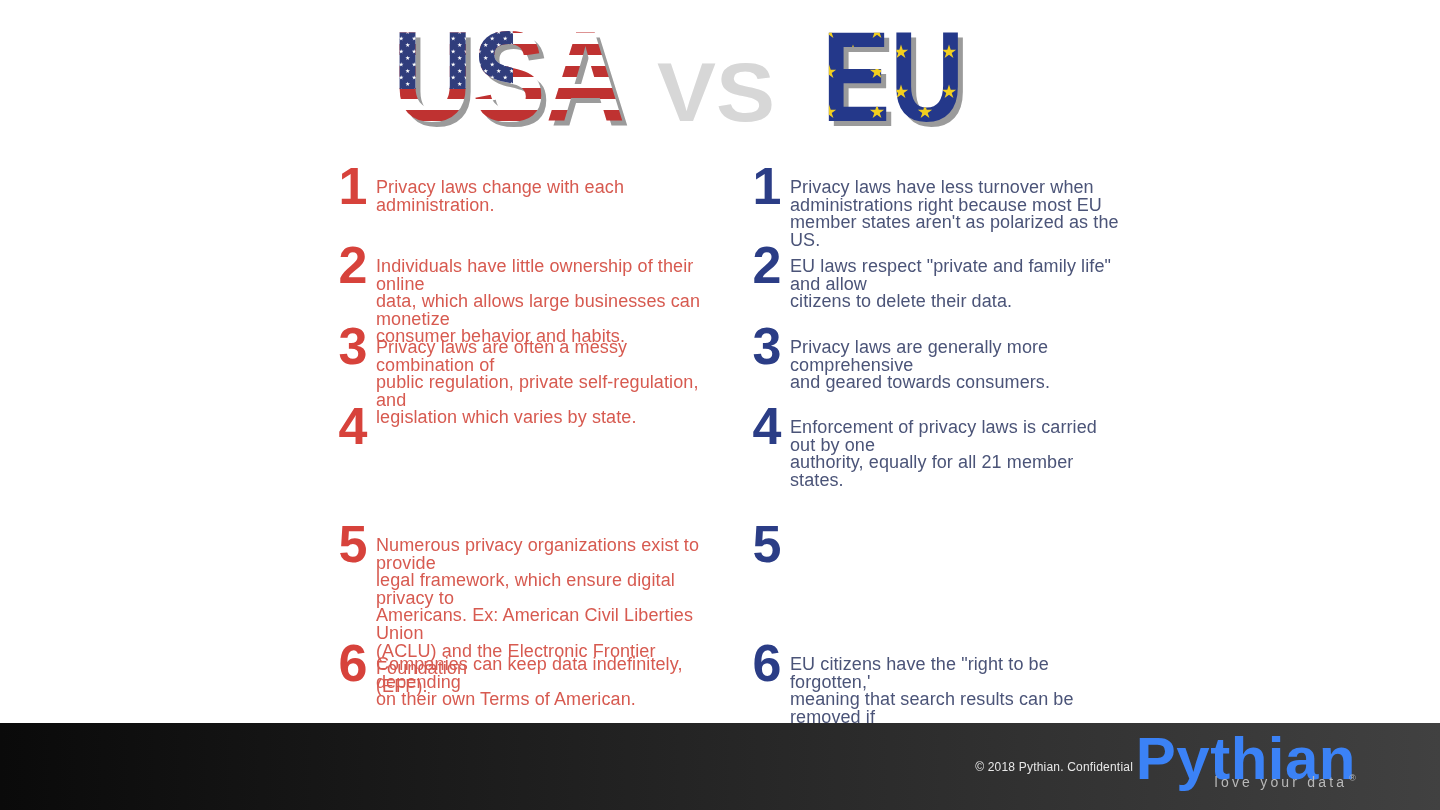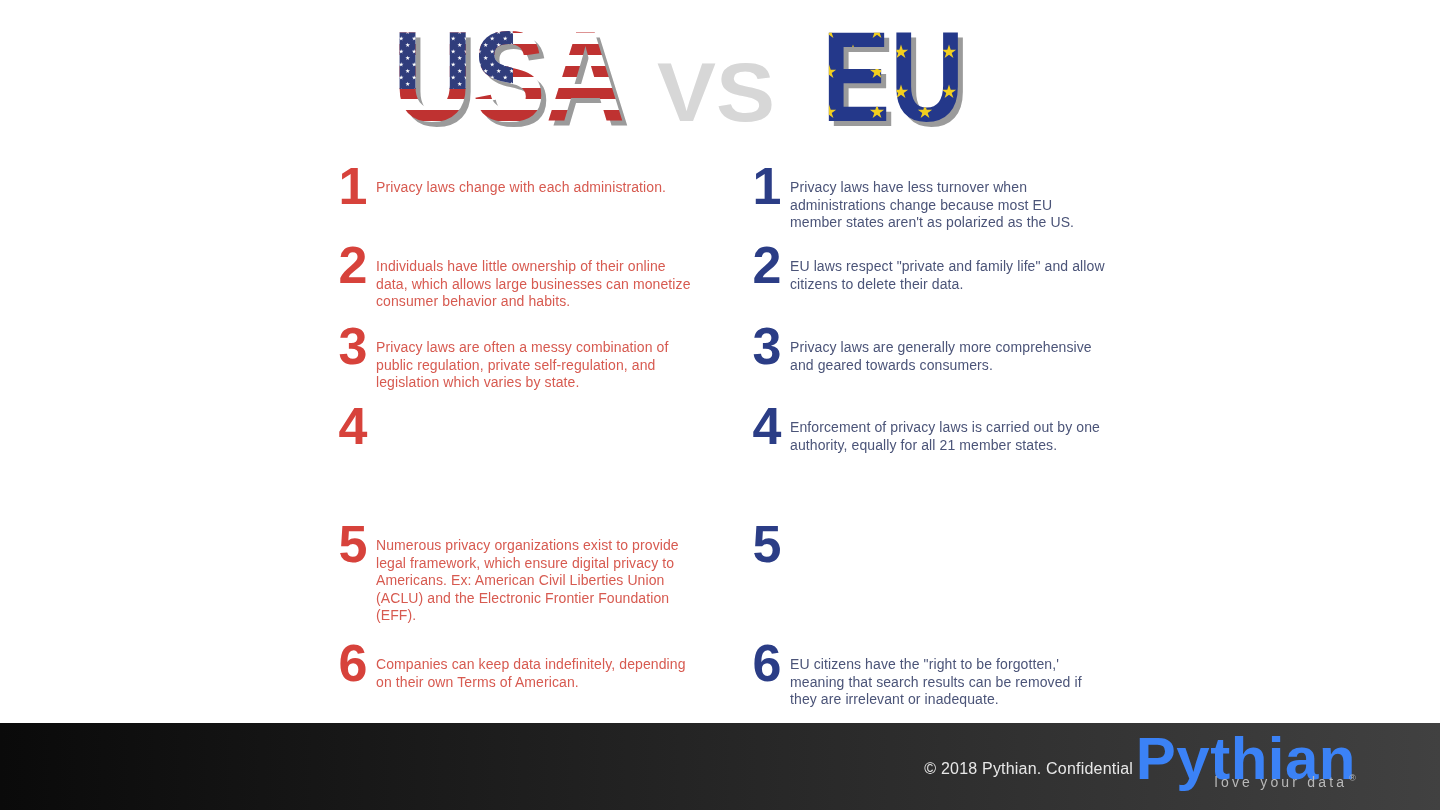--- a/index.html
+++ b/index.html
@@ -18,40 +18,40 @@
   }
 
   
   .item { position:absolute; display:flex; align-items:flex-start; }
   .item .num {
     width:38px; flex:0 0 38px; text-align:center;
     font-size:52px; font-weight:bold; line-height:1;
   }
   .item .text {
     width:340px; padding-top:19px; padding-left:4px;
-    font-size:14px; line-height:17.6px; white-space:pre-line;
+    font-size:18px; line-height:17.6px; white-space:pre-line;
     letter-spacing:0.1px;
   }
   .col-usa { left:334px; }
   .col-eu  { left:748px; }
   .col-usa .num { color:var(--red-num); }
   .col-usa .text { color:var(--red-text); }
   .col-eu .num { color:var(--blue-num); }
   .col-eu .text { color:var(--blue-text); }
   .r1 { top:160px; } .r2 { top:239px; } .r3 { top:320px; }
   .r4 { top:400px; } .r5 { top:518px; } .r6 { top:637px; }
 
   
   .footer {
     position:absolute; left:0; bottom:0; width:1440px; height:87px;
     background:linear-gradient(90deg, var(--footer-left) 0%, var(--footer-right) 100%);
   }
   .copyright {
     position:absolute; right:307px; top:760px;
-    font-size:16px; color:var(--footer-text); letter-spacing:0.2px;
+    font-size:12px; color:var(--footer-text); letter-spacing:0.2px;
   }
   .logo-block { position:absolute; right:84px; top:737px; text-align:right; }
   .logo-word {
     font-size:60px; line-height:44px; font-weight:700;
     color:#3b82f6; letter-spacing:0.5px;
   }
   .logo-tagline-row { margin-top:-8px; white-space:nowrap; }
   .logo-tagline {
     font-size:14px; letter-spacing:3.2px; color:var(--tagline);
   }
@@ -127,21 +127,21 @@
   </div>
   <div class="item col-usa r6">
     <div class="num">6</div>
     <div class="text">Companies can keep data indefinitely, depending
 on their own Terms of American.</div>
   </div>
 
   <div class="item col-eu r1">
     <div class="num">1</div>
     <div class="text">Privacy laws have less turnover when
-administrations change because most EU
+administrations right because most EU
 member states aren't as polarized as the US.</div>
   </div>
   <div class="item col-eu r2">
     <div class="num">2</div>
     <div class="text">EU laws respect "private and family life" and allow
 citizens to delete their data.</div>
   </div>
   <div class="item col-eu r3">
     <div class="num">3</div>
     <div class="text">Privacy laws are generally more comprehensive

